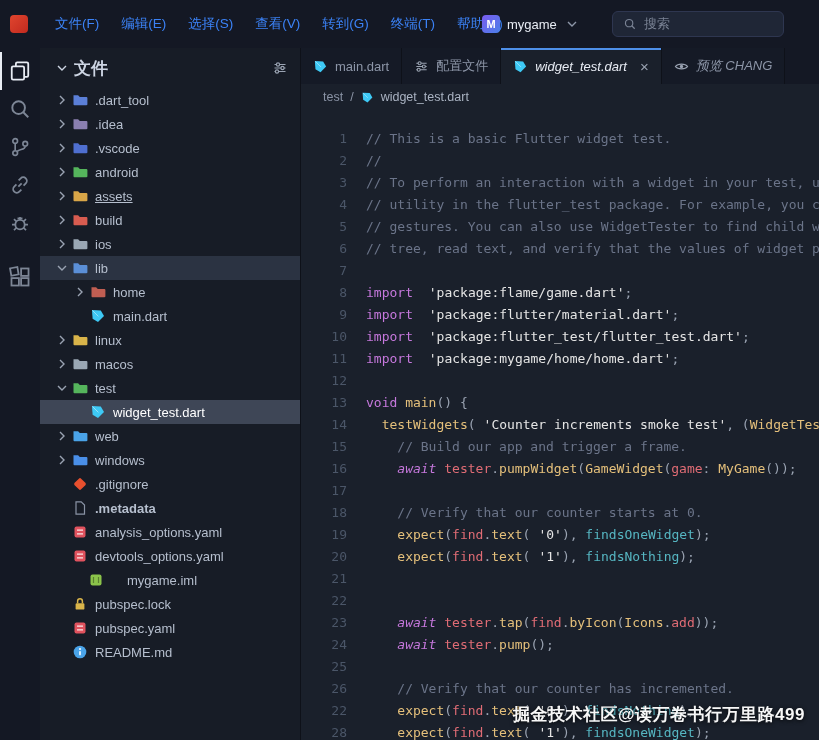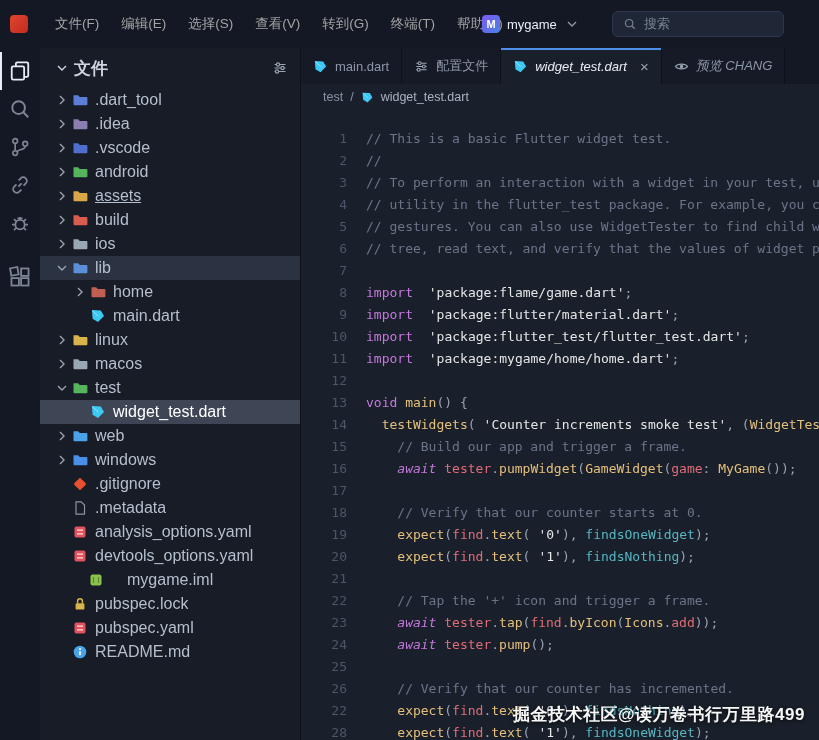--- a/index.html
+++ b/index.html
@@ -5,21 +5,21 @@
   html,body{margin:0;padding:0;background:#0d1016;}
   .window{position:relative;width:819px;height:740px;background:#1a202b;overflow:hidden;
           font-family:"Liberation Sans",sans-serif;color:#c6cede;-webkit-font-smoothing:antialiased;}
 
   
   .titlebar{position:absolute;top:0;left:0;right:0;height:48px;background:#141824;
             border-bottom:1px solid #0d1018;display:flex;align-items:center;}
   .app-icon{width:18px;height:18px;border-radius:4px;margin-left:10px;
             background:linear-gradient(135deg,#e0452e,#c22a1f);flex:0 0 18px;}
   .menubar{display:flex;margin-left:16px;}
-  .menu-item{padding:0 11px;font-size:13.5px;color:#a3a3a3;line-height:48px;cursor:default;}
+  .menu-item{padding:0 11px;font-size:13.5px;color:#3b82f6;line-height:48px;cursor:default;}
   .command-center{position:absolute;left:474px;top:10px;height:28px;display:flex;align-items:center;gap:7px;
                   padding:0 8px;border-radius:6px;}
   .proj-icon{width:18px;height:18px;border-radius:4px;background:linear-gradient(135deg,#7b5cf0,#4a7fe8);
              display:flex;align-items:center;justify-content:center;font-size:11px;font-weight:bold;color:#fff;}
   .proj-name{font-size:13px;color:#e8ecf4;}
   .cc-chev svg{display:block;}
   .search-box{position:absolute;left:612px;top:11px;width:150px;height:24px;background:#1f2636;
               border:1px solid #2e3650;border-radius:6px;display:flex;align-items:center;gap:7px;
               padding:0 10px;color:#7b8496;font-size:13px;}
 
@@ -27,21 +27,21 @@
   .activitybar{position:absolute;top:48px;left:0;bottom:0;width:40px;background:#141824;
                display:flex;flex-direction:column;align-items:center;padding-top:4px;box-sizing:border-box;}
   .ab-item{width:40px;height:38px;display:flex;align-items:center;justify-content:center;cursor:pointer;}
   .ab-item.active{box-shadow:inset 2px 0 0 #e8ecf4;}
 
   
   .sidebar{position:absolute;top:48px;left:40px;bottom:0;width:260px;background:#171c26;overflow:hidden;}
   .sidebar-header{height:40px;display:flex;align-items:center;padding-left:14px;}
   .panel-title{font-size:17px;font-weight:bold;color:#cdd5e3;margin-left:4px;}
   .panel-actions{margin-left:auto;margin-right:12px;display:flex;align-items:center;cursor:pointer;}
-  .tree-row{display:flex;align-items:center;height:24px;font-size:16px;color:#b6bfce;
+  .tree-row{display:flex;align-items:center;height:24px;font-size:13px;color:#b6bfce;
             white-space:nowrap;cursor:pointer;}
   .tree-row.highlight{background:#2b3342;}
   .tree-row.selected{background:#3e4656;color:#fff;}
   .chev{width:16px;height:16px;flex:0 0 16px;display:inline-flex;align-items:center;justify-content:center;}
   .ticon{width:16px;height:16px;flex:0 0 16px;margin:0 7px 0 2px;display:inline-flex;align-items:center;}
   .tlabel{overflow:hidden;text-overflow:ellipsis;}
 
   
   .editor{position:absolute;top:48px;left:300px;right:0;bottom:0;background:#1a202b;border-left:1px solid #0e1119;}
   .tabbar{position:absolute;top:0;left:0;right:0;height:36px;background:#141824;display:flex;overflow:hidden;}
@@ -377,21 +377,21 @@
         </div>
         <div class="tree-row" style="padding-left: 14px;">
           <span class="chev"></span>
           <span class="ticon">
             <svg width="16" height="16" viewBox="0 0 16 16">
               <rect x="3.4" y="3.4" width="9.2" height="9.2" rx="1.6" transform="rotate(45 8 8)" fill="#e8502e"></rect>
             </svg>
           </span>
           <span class="tlabel">.gitignore</span>
         </div>
-        <div class="tree-row" style="padding-left: 14px;">
+        <div class="tree-row" style="padding-left: 14px; font-weight: bold;">
           <span class="chev"></span>
           <span class="ticon">
             <svg width="16" height="16" viewBox="0 0 16 16">
               <path d="M4 1.8 h5.2 L12.5 5 v9.2 H4 Z" fill="none" stroke="#8a93a5" stroke-width="1.2"></path>
             </svg>
           </span>
           <span class="tlabel">.metadata</span>
         </div>
         <div class="tree-row" style="padding-left: 14px; align-items: center;">
           <span class="chev"></span>
@@ -590,21 +590,21 @@
         <div class="cl">
           <span class="ln">20</span>
           <span class="lc"><span class="tx">    </span><span class="fn">expect</span><span class="pn">(</span><span class="vr">find</span><span class="pn">.</span><span class="fn">text</span><span class="pn">(</span><span class="st">'1'</span><span class="pn">), </span><span class="cn">findsNothing</span><span class="pn">);</span></span>
         </div>
         <div class="cl">
           <span class="ln">21</span>
           <span class="lc"></span>
         </div>
         <div class="cl">
           <span class="ln">22</span>
-          <span class="lc"><span class="tx">    </span><span class="cmt">// Tap the '+' icon and trigger a frame.</span></span>
+          <span class="lc"><span class="tx">    </span></span>
         </div>
         <div class="cl">
           <span class="ln">23</span>
           <span class="lc"><span class="tx">    </span><span class="kwi">await</span><span class="tx"> </span><span class="vr">tester</span><span class="pn">.</span><span class="fn">tap</span><span class="pn">(</span><span class="vr">find</span><span class="pn">.</span><span class="fn">byIcon</span><span class="pn">(</span><span class="cls">Icons</span><span class="pn">.</span><span class="vr">add</span><span class="pn">));</span></span>
         </div>
         <div class="cl">
           <span class="ln">24</span>
           <span class="lc"><span class="tx">    </span><span class="kwi">await</span><span class="tx"> </span><span class="vr">tester</span><span class="pn">.</span><span class="fn">pump</span><span class="pn">();</span></span>
         </div>
         <div class="cl">

